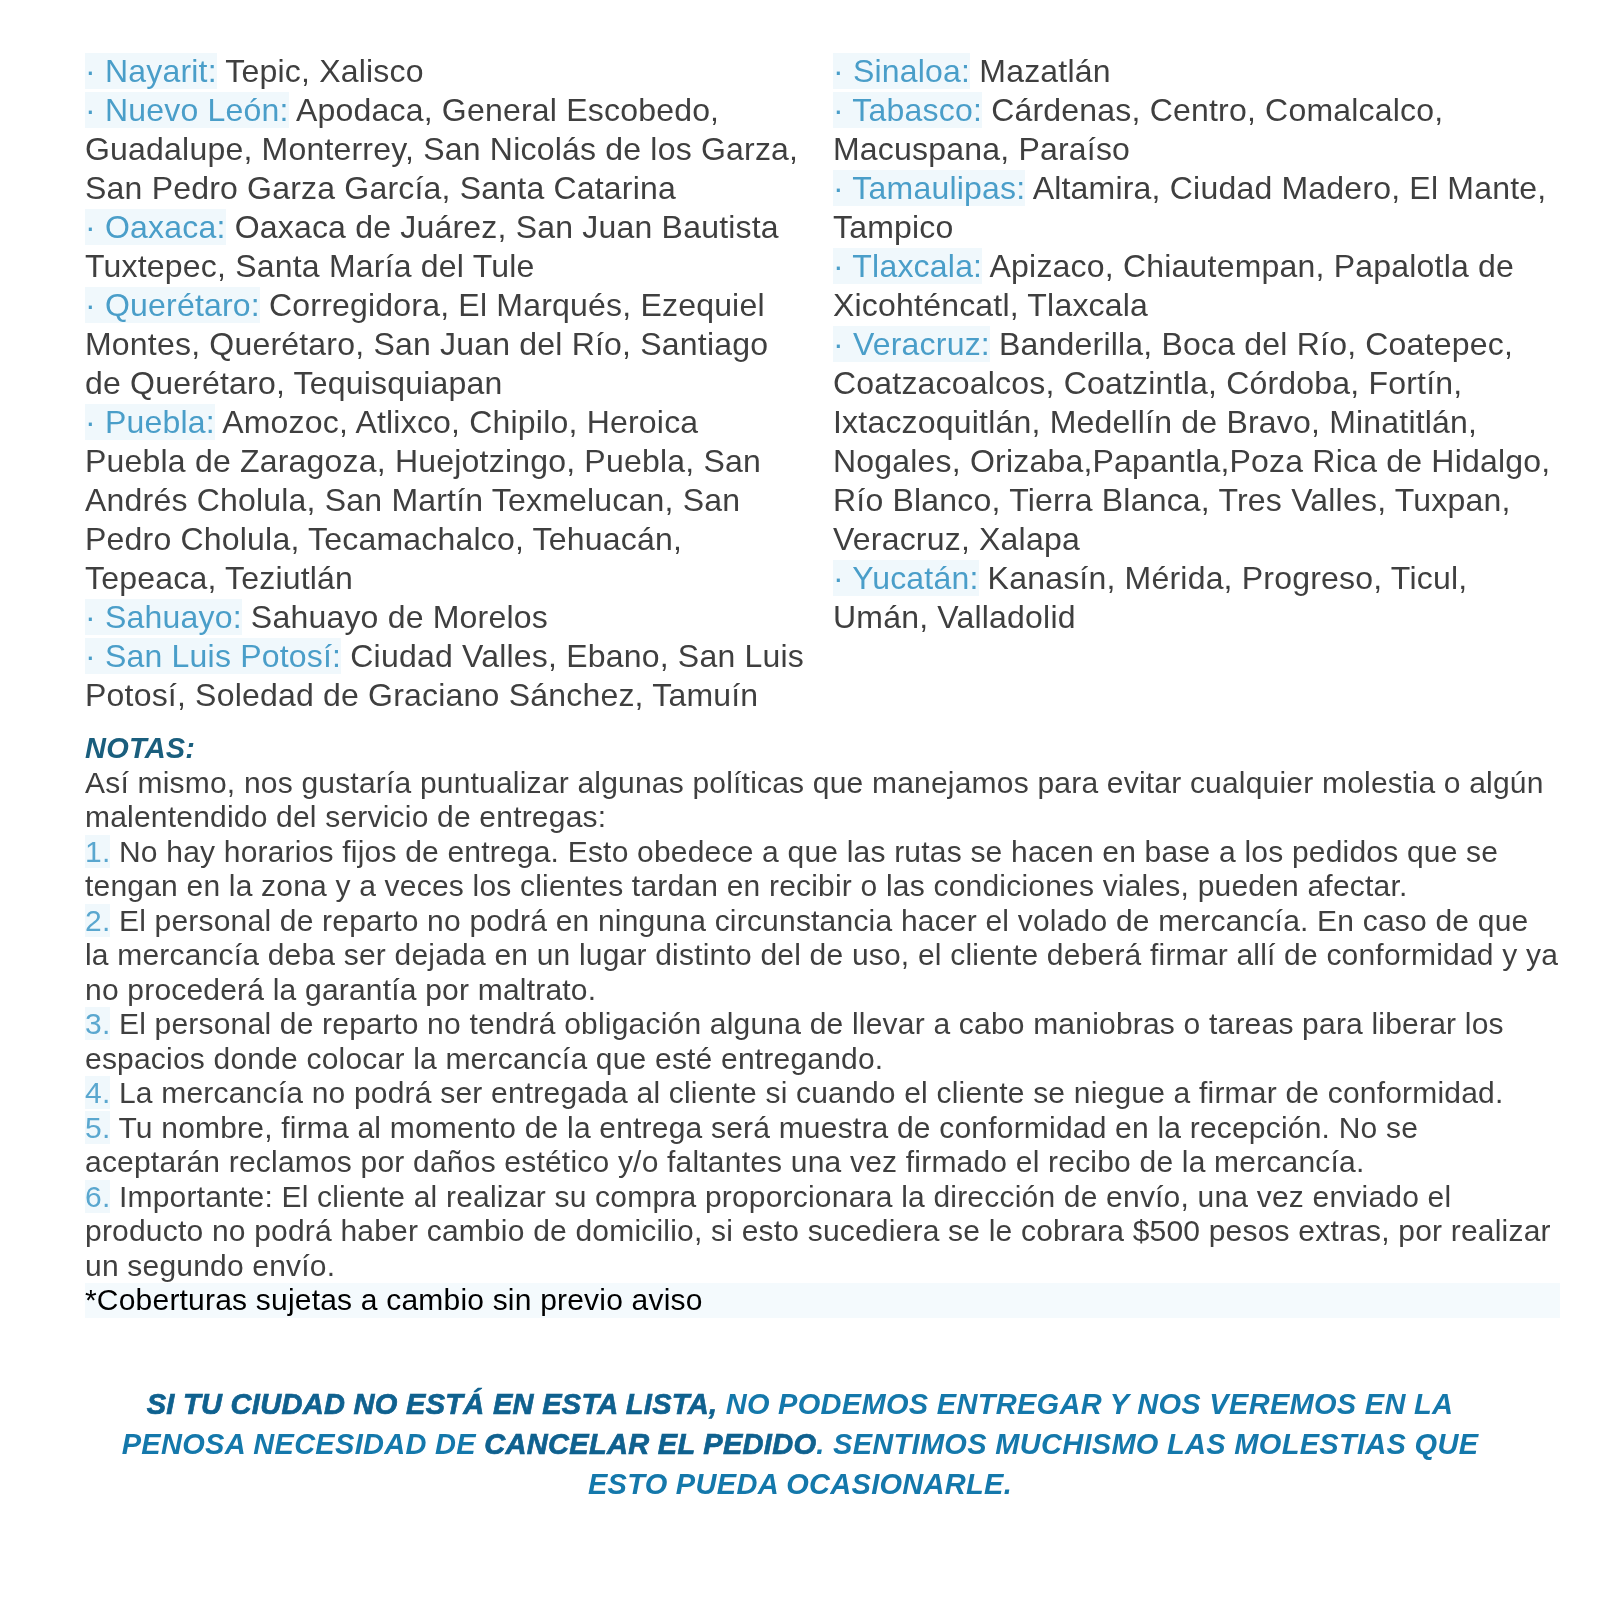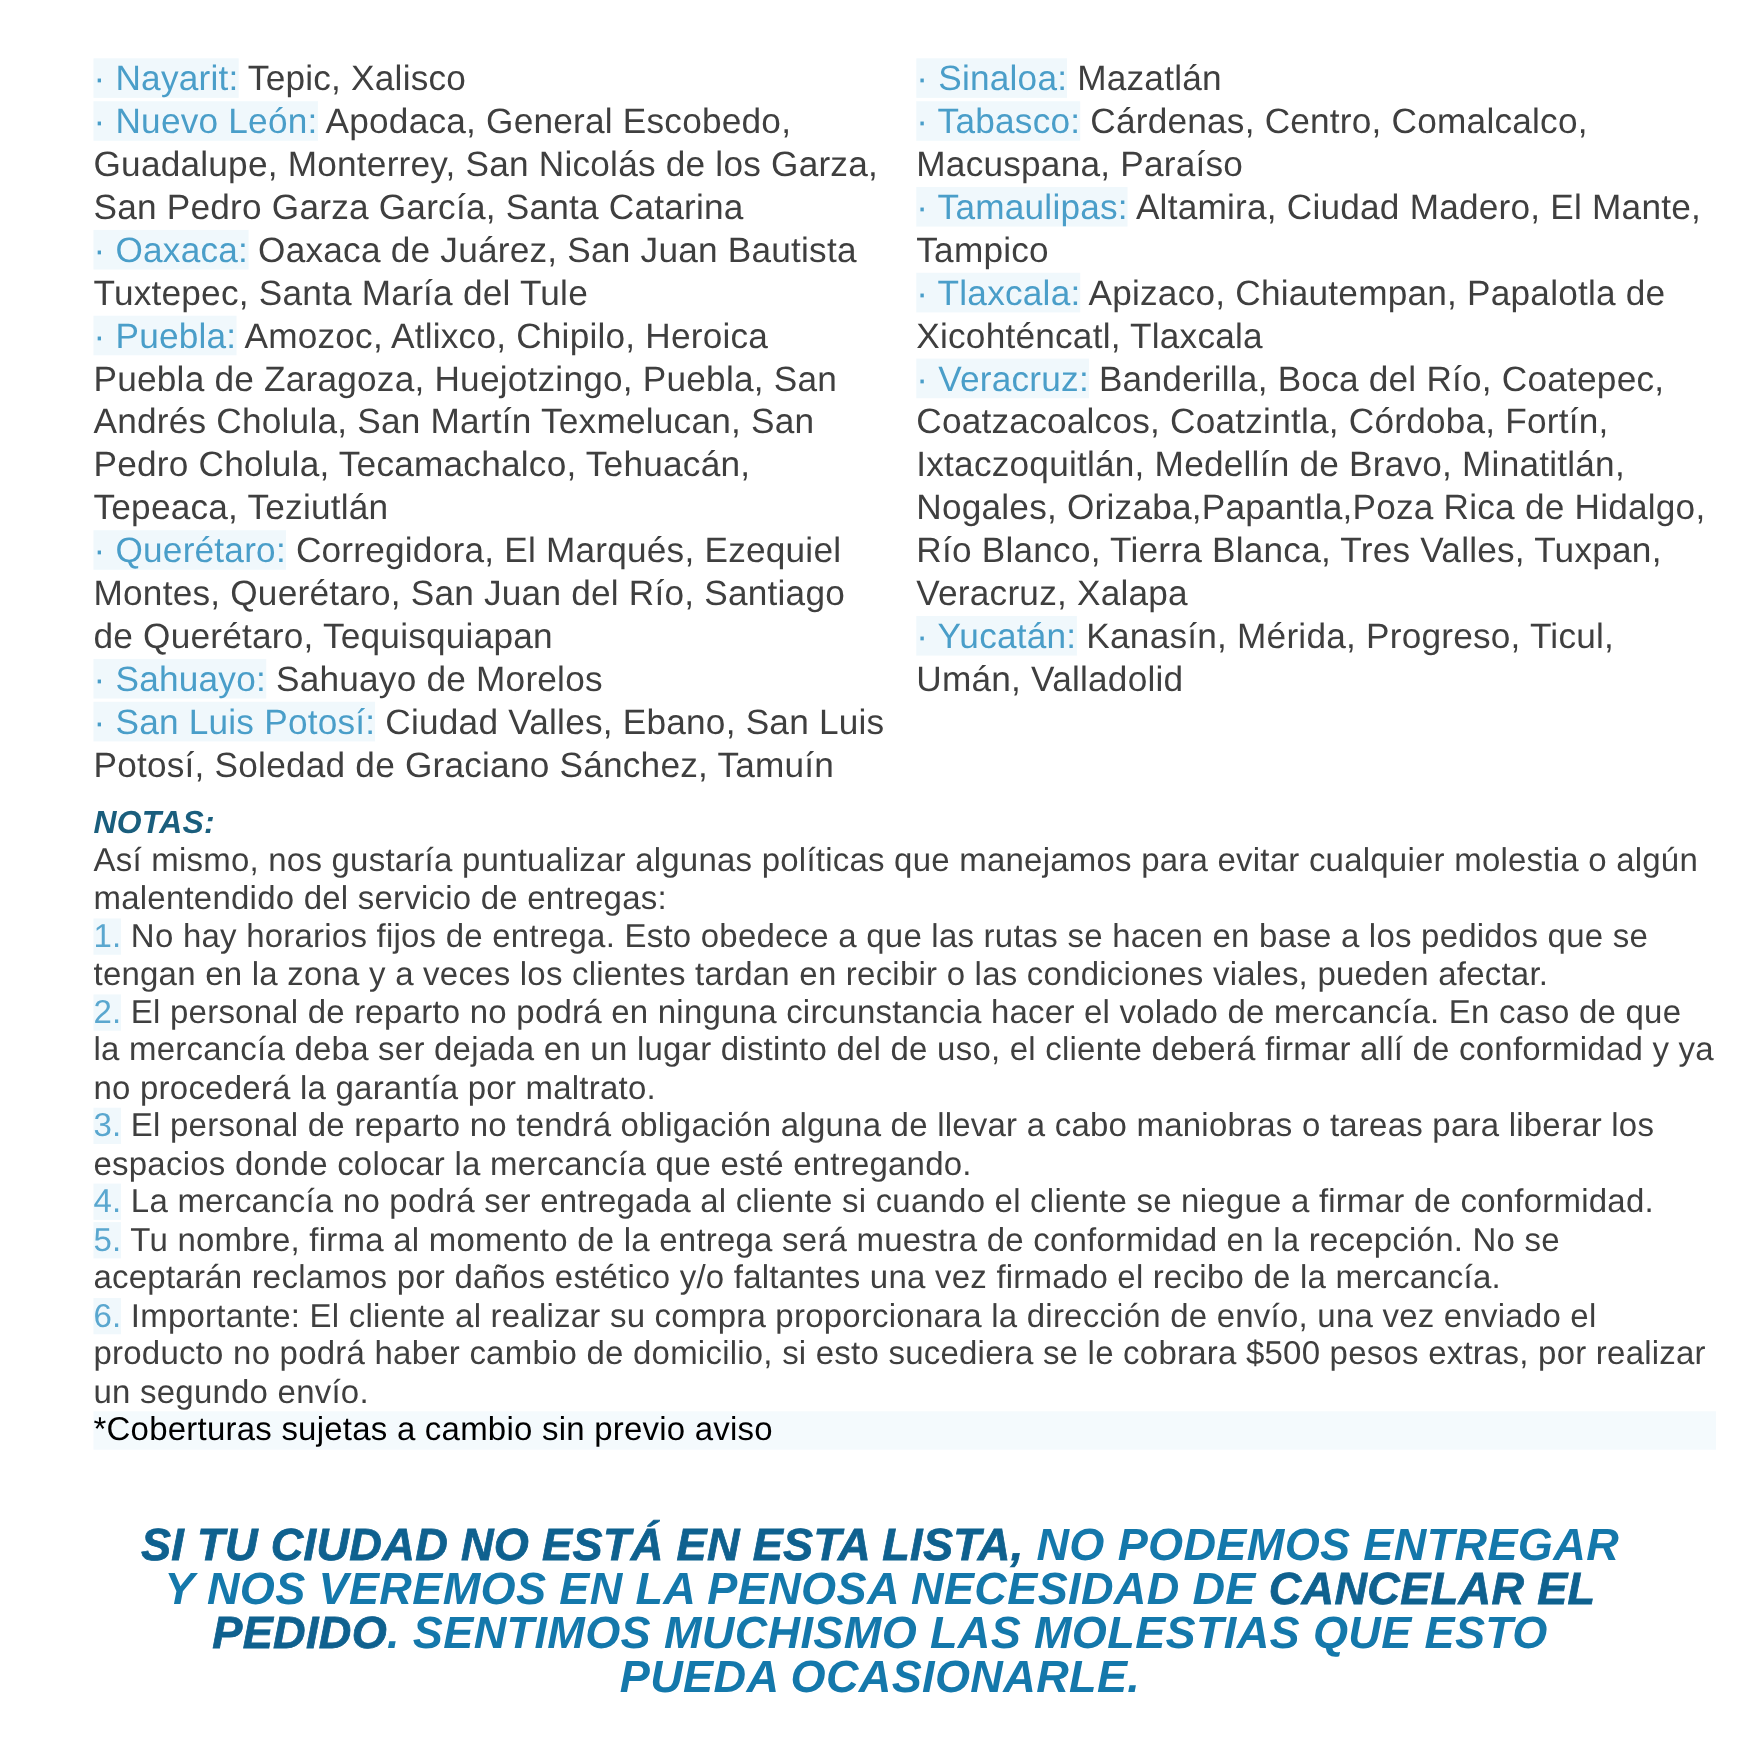--- a/index.html
+++ b/index.html
@@ -52,21 +52,21 @@
     background: rgba(150, 205, 232, 0.10);
   }
 
   
   .banner {
     margin-top: 66px;
     padding: 0 118px;
     text-align: center;
     font-style: italic;
     font-weight: bold;
-    font-size: 41px;
+    font-size: 29px;
     line-height: 40px;
     color: #1478ab;
     letter-spacing: 0.3px;
   }
   .banner .heavy {
     color: #0f618f;
     -webkit-text-stroke: 0.7px #0f618f;
   }
 </style>
 </head>
@@ -81,26 +81,26 @@
     </p>
     <p>
       <span class="state">· Nuevo León:</span>
       <span>Apodaca, General Escobedo, Guadalupe, Monterrey, San Nicolás de los Garza, San Pedro Garza García, Santa Catarina</span>
     </p>
     <p>
       <span class="state">· Oaxaca:</span>
       <span>Oaxaca de Juárez, San Juan Bautista Tuxtepec, Santa María del Tule</span>
     </p>
     <p>
+      <span class="state">· Querétaro:</span>
+      <span>Corregidora, El Marqués, Ezequiel Montes, Querétaro, San Juan del Río, Santiago de Querétaro, Tequisquiapan</span>
+    </p>
+    <p>
       <span class="state">· Puebla:</span>
       <span>Amozoc, Atlixco, Chipilo, Heroica Puebla de Zaragoza, Huejotzingo, Puebla, San Andrés Cholula, San Martín Texmelucan, San Pedro Cholula, Tecamachalco, Tehuacán, Tepeaca, Teziutlán</span>
-    </p>
-    <p>
-      <span class="state">· Querétaro:</span>
-      <span>Corregidora, El Marqués, Ezequiel Montes, Querétaro, San Juan del Río, Santiago de Querétaro, Tequisquiapan</span>
     </p>
     <p>
       <span class="state">· Sahuayo:</span>
       <span>Sahuayo de Morelos</span>
     </p>
     <p>
       <span class="state">· San Luis Potosí:</span>
       <span>Ciudad Valles, Ebano, San Luis Potosí, Soledad de Graciano Sánchez, Tamuín</span>
     </p>
   </div>

